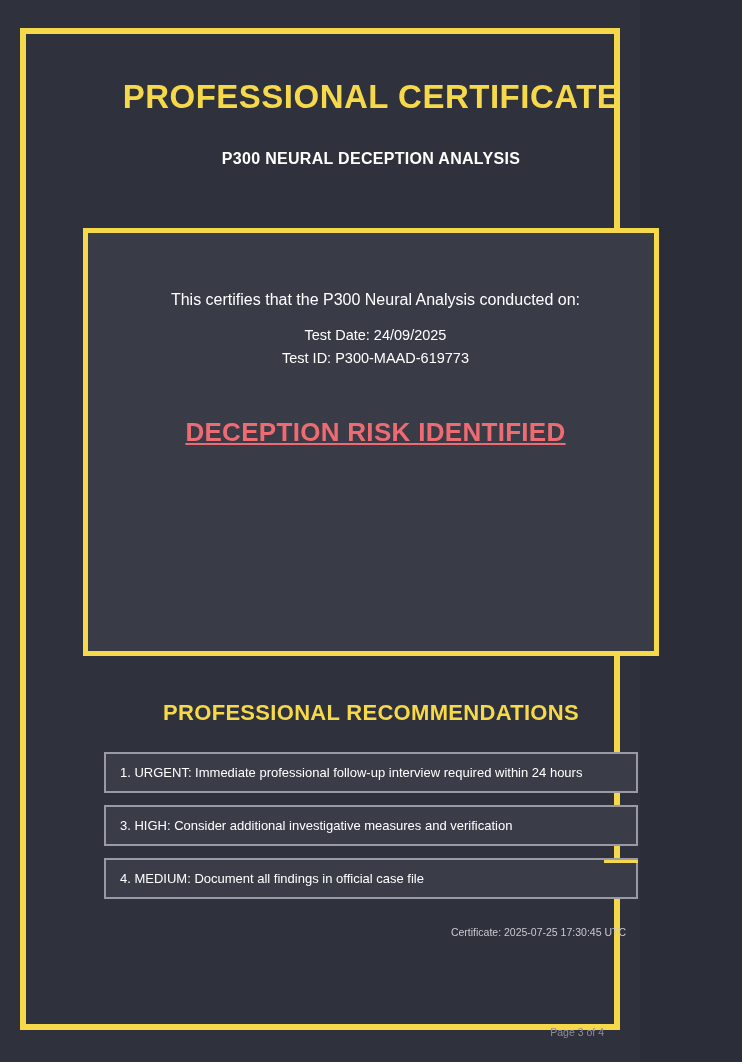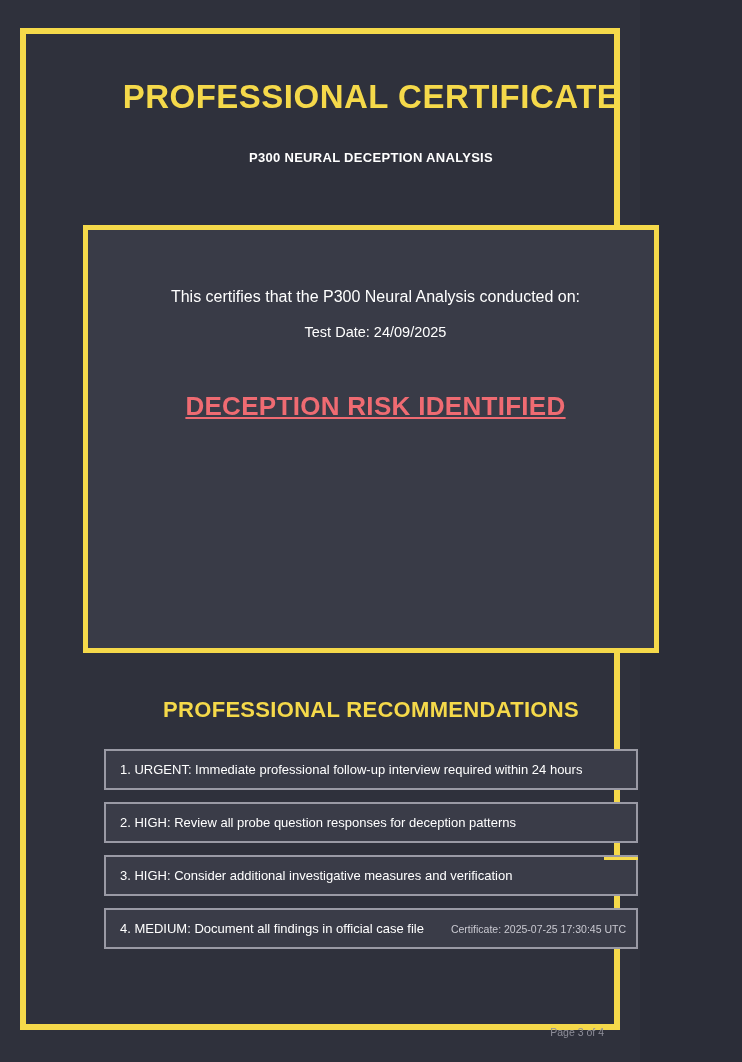--- a/index.html
+++ b/index.html
@@ -44,21 +44,21 @@
     text-align: center;
     color: #f5d94a;
     font-size: 33px;
     font-weight: bold;
     letter-spacing: 0.5px;
   }
   .cert-subtitle {
     margin-top: 34px;
     text-align: center;
     color: #ffffff;
-    font-size: 13px;
+    font-size: 16px;
     font-weight: bold;
     letter-spacing: 0.3px;
   }
   .cert-box {
     margin-top: 60px;
     margin-left: 27px;
     margin-right: 27px;
     border: 5px solid #f5d94a;
     background: #393b47;
     box-sizing: border-box;
@@ -159,28 +159,28 @@
   <div class="outer-border"></div>
 
   <div class="inner-area">
 
     <div class="cert-title">PROFESSIONAL CERTIFICATE</div>
     <div class="cert-subtitle">P300 NEURAL DECEPTION ANALYSIS</div>
 
     <div class="cert-box">
       <div class="certifies-line">This certifies that the P300 Neural Analysis conducted on:</div>
       <div class="meta-line">Test Date: 24/09/2025</div>
+      <div class="meta-line second">Test ID: P300-MAAD-619773</div>
       <div class="risk-banner">DECEPTION RISK IDENTIFIED</div>
     </div>
 
     <div class="recommendations-title">PROFESSIONAL RECOMMENDATIONS</div>
 
     <div class="rec-list">
       <div class="rec-item">1. URGENT: Immediate professional follow-up interview required within 24 hours</div>
-      <div class="rec-item">2. HIGH: Review all probe question responses for deception patterns</div>
       <div class="rec-item">3. HIGH: Consider additional investigative measures and verification</div>
       <div class="rec-item">4. MEDIUM: Document all findings in official case file</div>
       <div class="yellow-tick"></div>
       <div class="cert-stamp">Certificate: 2025-07-25 17:30:45 UTC</div>
     </div>
 
   </div>
 
   <div class="page-footer">Page 3 of 4</div>
 </div>

